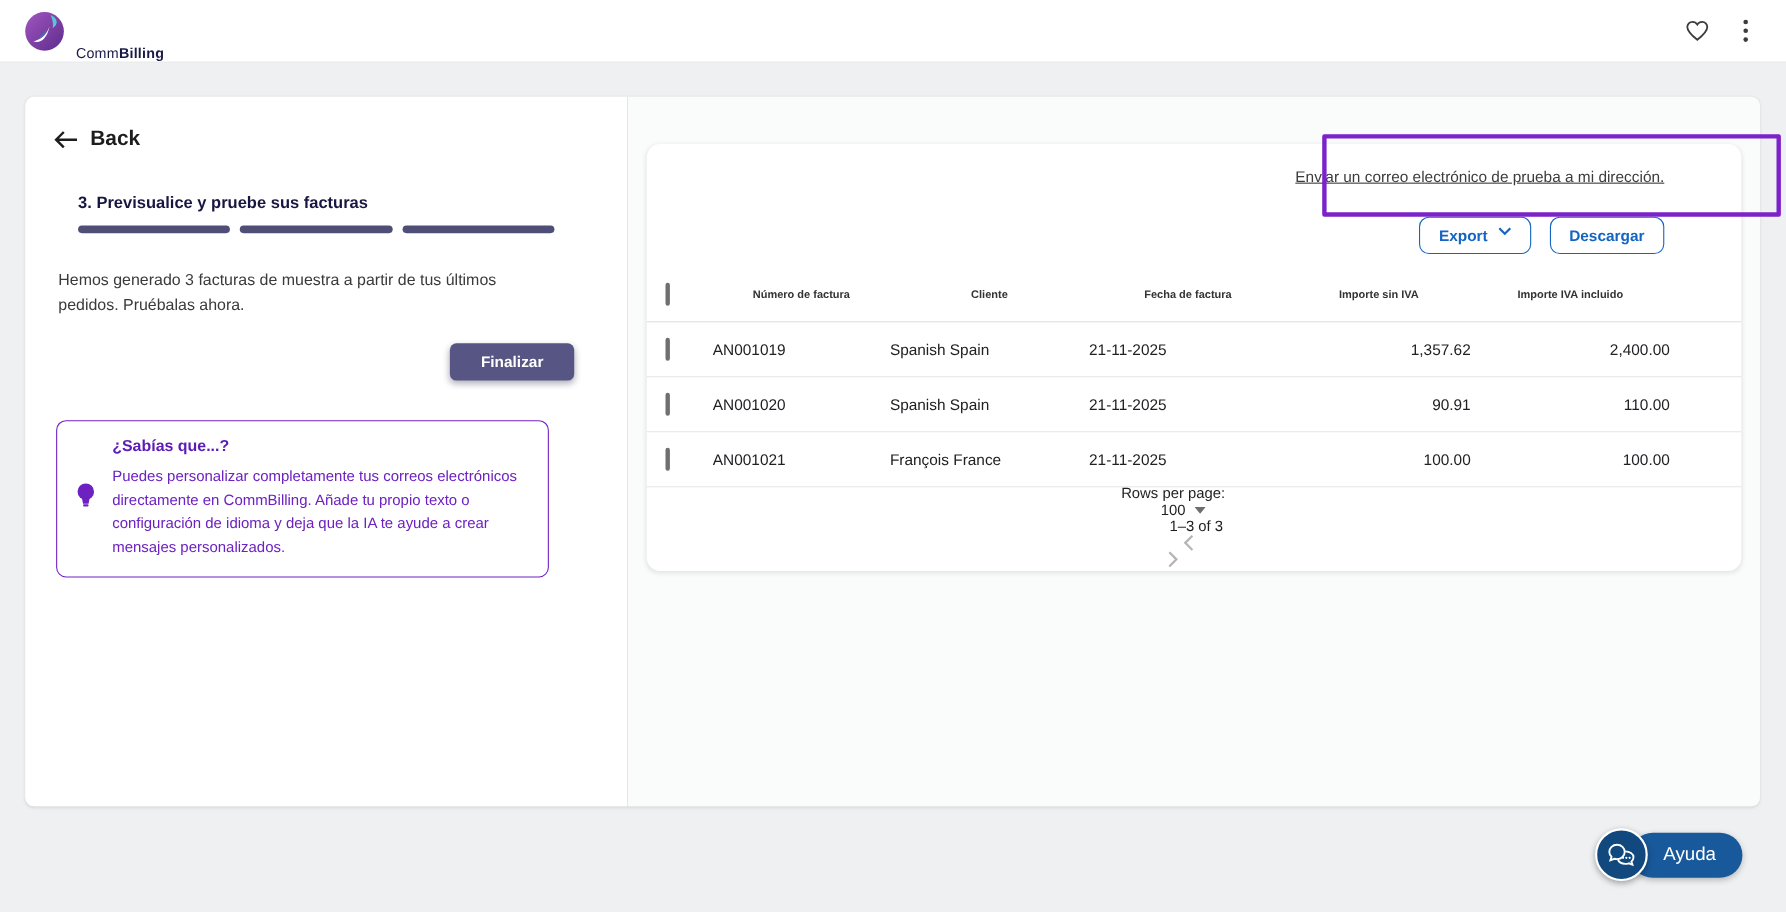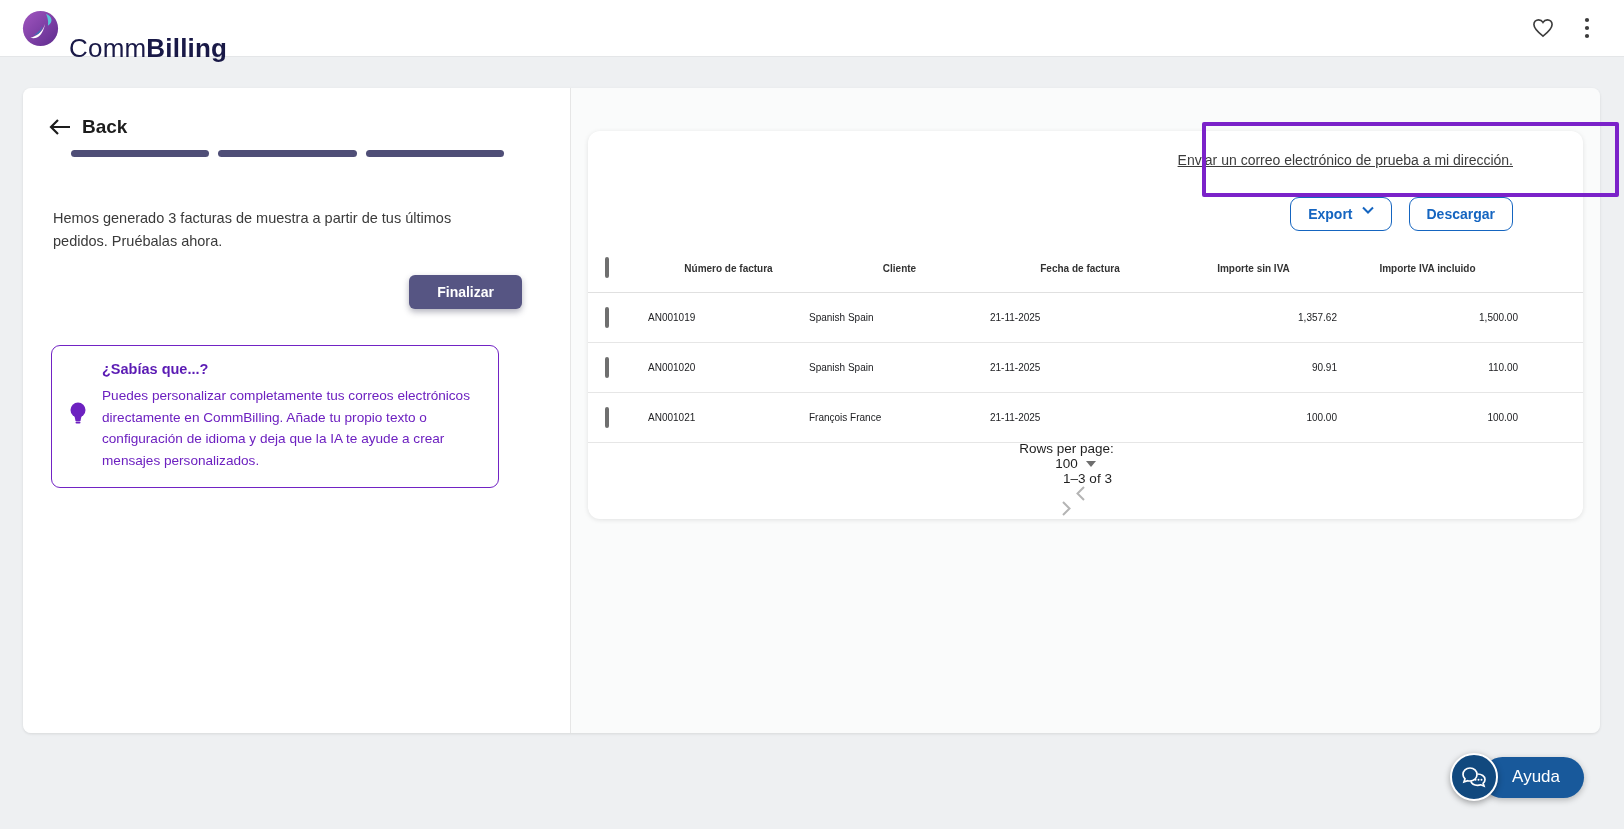--- a/index.html
+++ b/index.html
@@ -14,21 +14,21 @@
   .page { position:absolute; inset:0; width:1624px; height:840px; }
 
   
   .topbar {
     position:absolute; top:0; left:0; width:1624px; height:57px;
     background:#ffffff; border-bottom:1px solid #e4e6e8;
     display:flex; align-items:center; padding:0 22px;
   }
   .brand { display:flex; align-items:center; gap:10px; }
   .brand-logo { width:37px; height:37px; display:block; }
-  .brand-name { font-size:26px; color:#191947; letter-spacing:.2px;margin-top:40px; }
+  .brand-name { font-size:13px; color:#191947; letter-spacing:.2px;margin-top:40px; }
   .brand-name .bold { font-weight:bold; }
   .topbar-actions { margin-left:auto; display:flex; align-items:center; gap:30px; padding-right:12px; }
   .icon-btn { background:none; border:none; cursor:pointer; display:flex; align-items:center; justify-content:center; }
 
   
   .main-panel {
     position:absolute; left:23px; top:88px; width:1577px; height:645px;
     display:flex; border-radius:8px;
     box-shadow:0 1px 3px rgba(0,0,0,.10);
   }
@@ -43,21 +43,21 @@
     border-radius:0 8px 8px 0;
     position:relative;
   }
 
   
   .back-btn { display:flex; align-items:center; gap:12px; background:none; border:none; cursor:pointer; margin-top:4px; }
   .back-label { font-size:19px; font-weight:bold; color:#1d1d1d; }
   .step-title { margin:38px 0 0 22px; font-size:15px; font-weight:bold; color:#161640; }
   .progress-bar { display:flex; gap:9px; margin:12px 0 0 22px; width:433px; }
   .progress-segment { flex:1; height:7px; background:#4f4e77; border-radius:4px; }
-  .wizard-desc { margin:50px 0 0 4px; font-size:14.5px; color:#3a3a3a; line-height:1.6; max-width:440px; }
+  .wizard-desc { margin:32px 0 0 4px; font-size:14.5px; color:#3a3a3a; line-height:1.6; max-width:440px; }
   .finalize-row { display:flex; justify-content:flex-end; margin:22px 22px 0 0; }
   .finalize-btn {
     background:#565583; color:#ffffff; font-weight:bold; font-size:14px;
     border:none; border-radius:6px; padding:9px 28px; cursor:pointer;
     box-shadow:0 3px 6px rgba(40,40,70,.35);
     font-family:inherit;
   }
   .tip-card {
     margin:36px 0 0 2px; width:448px;
     border:1.6px solid #7223c4; border-radius:9px;
@@ -89,21 +89,21 @@
 
   .trow {
     display:grid;
     grid-template-columns:43px 161px 181px 180px 167px 1fr;
     padding:0 65px 0 17px;
     align-items:center;
   }
   .thead { height:49px; margin-top:13px; border-bottom:1px solid #e0e0e0; }
   .thead .th { font-size:10px; font-weight:bold; color:#333333;text-align:center; }
   .tdata { height:50px; border-bottom:1px solid #e6e6e6; }
-  .tdata .td { font-size:10px; color:#202124; }
+  .tdata .td { font-size:14px; color:#202124; }
   .num { text-align:right; }
   .checkbox {
     width:18px; height:18px; border:2px solid #6f6f6f; border-radius:2px;
     background:#fff; cursor:pointer;
   }
 
   .tfoot {
     height:71px; display:flex; align-items:center; justify-content:center;
     padding-right:38px; gap:0;flex-direction:column;
   }
@@ -179,20 +179,21 @@
   <div class="main-panel">
 
     <section class="wizard-card">
       <button class="back-btn">
         <svg width="21" height="16" viewBox="0 0 21 16">
           <path d="M9 1 L2 8 L9 15 M2 8 L21 8" fill="none" stroke="#1d1d1d" stroke-width="2.2"></path>
         </svg>
         <span class="back-label">Back</span>
       </button>
 
+      <h2 class="step-title">3. Previsualice y pruebe sus facturas</h2>
 
       <div class="progress-bar">
         <span class="progress-segment"></span>
         <span class="progress-segment"></span>
         <span class="progress-segment"></span>
       </div>
 
       <p class="wizard-desc">Hemos generado 3 facturas de muestra a partir de tus últimos pedidos. Pruébalas ahora.</p>
 
       <div class="finalize-row">
@@ -240,21 +241,21 @@
           <div class="th num">Importe sin IVA</div>
           <div class="th num">Importe IVA incluido</div>
         </div>
 
         <div class="trow tdata">
           <div><span class="checkbox"></span></div>
           <div class="td">AN001019</div>
           <div class="td">Spanish Spain</div>
           <div class="td">21-11-2025</div>
           <div class="td num">1,357.62</div>
-          <div class="td num">1,500.00</div>
+          <div class="td num">2,400.00</div>
         </div>
 
         <div class="trow tdata">
           <div><span class="checkbox"></span></div>
           <div class="td">AN001020</div>
           <div class="td">Spanish Spain</div>
           <div class="td">21-11-2025</div>
           <div class="td num">90.91</div>
           <div class="td num">110.00</div>
         </div>

